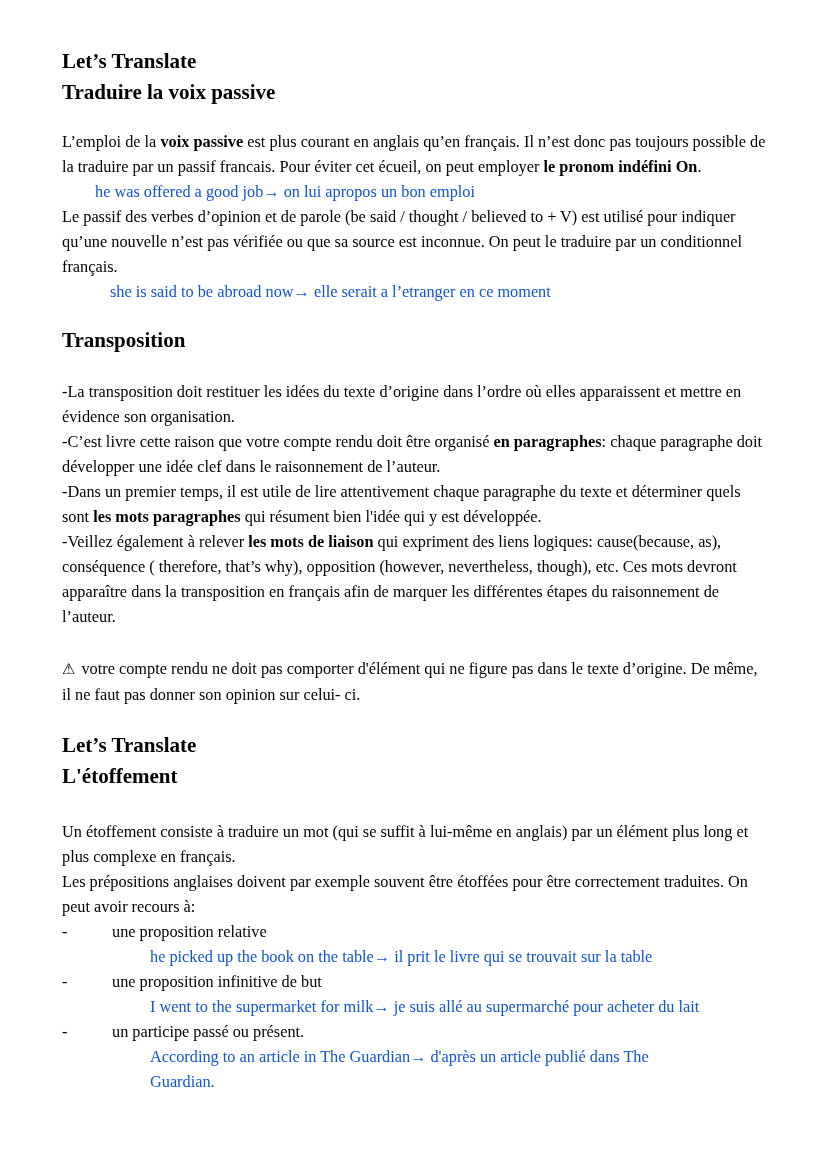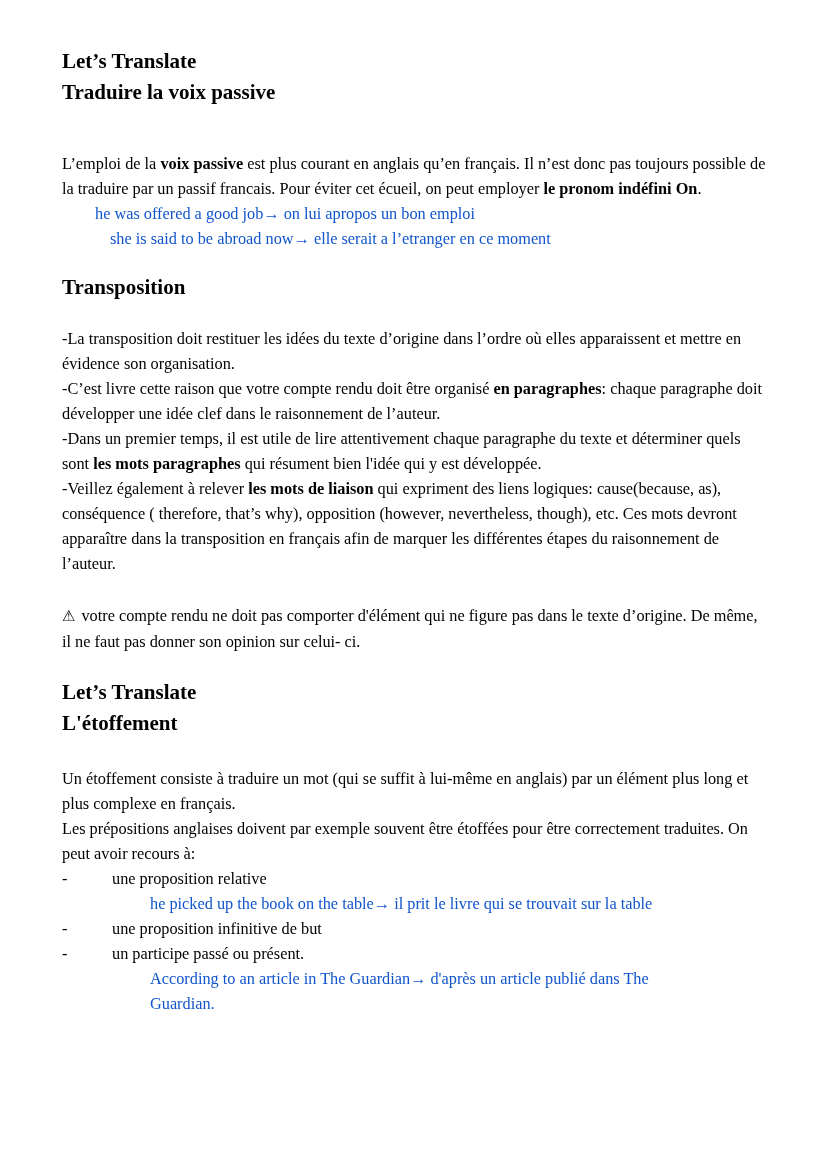--- a/index.html
+++ b/index.html
@@ -20,38 +20,39 @@
   .para{margin:0;text-align:left;}
   .bold{font-weight:bold;}
   .example{color:#1155cc;white-space:pre-line;}
   .indent-1{padding-left:33px;}
   .indent-2{padding-left:48px;}
   .indent-3{padding-left:88px;}
   .list-item{display:flex;margin:0;}
   .list-dash{width:50px;flex:none;}
   .warning-icon{font-family:"DejaVu Sans","Liberation Sans",sans-serif;font-size:15px;margin-right:6px;}
   
-  [data-name="passive-intro"]{margin-top:43px;}
+  [data-name="passive-intro"]{margin-top:21px;}
   [data-name="heading-transposition"]{margin-top:21px;}
   [data-name="transposition-point-1"]{margin-top:23px;}
   [data-name="warning-note"]{margin-top:27px;}
   [data-name="title-etoffement"]{margin-top:23px;}
   [data-name="etoffement-intro"]{margin-top:27px;}
 </style>
 </head>
 <body>
 
 <div class="page" data-name="document-page">
   <div data-name="document-body">
       <div class="heading" data-name="title-voix-passive">
         <div class="heading-line" data-name="heading-line">Let’s Translate</div>
         <div class="heading-line" data-name="heading-line">Traduire la voix passive</div>
       </div>
       <p class="para" data-name="passive-intro"><span data-name="text-run">L’emploi de la </span><span class="bold" data-name="bold-text-run">voix passive</span><span data-name="text-run"> est plus courant en anglais qu’en français. Il n’est donc pas toujours possible de la traduire par un passif francais. Pour éviter cet écueil, on peut employer </span><span class="bold" data-name="bold-text-run">le pronom indéfini On</span><span data-name="text-run">.</span></p>
       <p class="para example indent-1" data-name="example-offered-job">he was offered a good job→ on lui apropos un bon emploi</p>
+      <p class="para" data-name="passive-opinion-verbs"><span data-name="text-run">Le passif des verbes d’opinion et de parole (be said / thought / believed to + V) est utilisé pour indiquer qu’une nouvelle n’est pas vérifiée ou que sa source est inconnue. On peut le traduire par un conditionnel français.</span></p>
       <p class="para example indent-2" data-name="example-said-abroad">she is said to be abroad now→ elle serait a l’etranger en ce moment</p>
       <div class="heading" data-name="heading-transposition">
         <div class="heading-line" data-name="heading-line">Transposition</div>
       </div>
       <p class="para" data-name="transposition-point-1"><span data-name="text-run">-La transposition doit restituer les idées du texte d’origine dans l’ordre où elles apparaissent et mettre en évidence son organisation.</span></p>
       <p class="para" data-name="transposition-point-2"><span data-name="text-run">-C’est livre cette raison que votre compte rendu doit être organisé </span><span class="bold" data-name="bold-text-run">en paragraphes</span><span data-name="text-run">: chaque paragraphe doit développer une idée clef dans le raisonnement de l’auteur.</span></p>
       <p class="para" data-name="transposition-point-3"><span data-name="text-run">-Dans un premier temps, il est utile de lire attentivement chaque paragraphe du texte et déterminer quels sont </span><span class="bold" data-name="bold-text-run">les mots paragraphes</span><span data-name="text-run"> qui résument bien l'idée qui y est développée.</span></p>
       <p class="para" data-name="transposition-point-4"><span data-name="text-run">-Veillez également à relever </span><span class="bold" data-name="bold-text-run">les mots de liaison</span><span data-name="text-run"> qui expriment des liens logiques: cause(because, as), conséquence ( therefore, that’s why), opposition (however, nevertheless, though), etc. Ces mots devront apparaître dans la transposition en français afin de marquer les différentes étapes du raisonnement de l’auteur.</span></p>
       <p class="para" data-name="warning-note"><span class="warning-icon" data-name="warning-triangle-icon">⚠</span><span data-name="text-run">votre compte rendu ne doit pas comporter d'élément qui ne figure pas dans le texte d’origine. De même, il ne faut pas donner son opinion sur celui- ci.</span></p>
       <div class="heading" data-name="title-etoffement">
@@ -62,20 +63,21 @@
       <p class="para" data-name="etoffement-prepositions"><span data-name="text-run">Les prépositions anglaises doivent par exemple souvent être étoffées pour être correctement traduites. On peut avoir recours à:</span></p>
       <div class="list-item" data-name="list-item-proposition-relative">
         <span class="list-dash" data-name="list-dash-marker">-</span>
         <span data-name="list-item-text">une proposition relative</span>
       </div>
       <p class="para example indent-3" data-name="example-book-table">he picked up the book on the table→ il prit le livre qui se trouvait sur la table</p>
       <div class="list-item" data-name="list-item-proposition-infinitive">
         <span class="list-dash" data-name="list-dash-marker">-</span>
         <span data-name="list-item-text">une proposition infinitive de but</span>
       </div>
+      <p class="para example indent-3" data-name="example-supermarket-milk">I went to the supermarket for milk→ je suis allé au supermarché pour acheter du lait</p>
       <div class="list-item" data-name="list-item-participe">
         <span class="list-dash" data-name="list-dash-marker">-</span>
         <span data-name="list-item-text">un participe passé ou présent.</span>
       </div>
       <p class="para example indent-3" data-name="example-guardian">According to an article in The Guardian→ d'après un article publié dans The
 Guardian.</p>
     </div>
 </div>
 
 </body></html>

